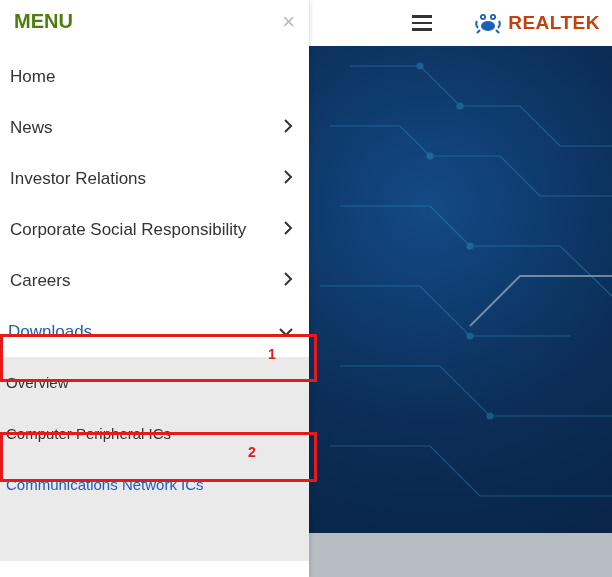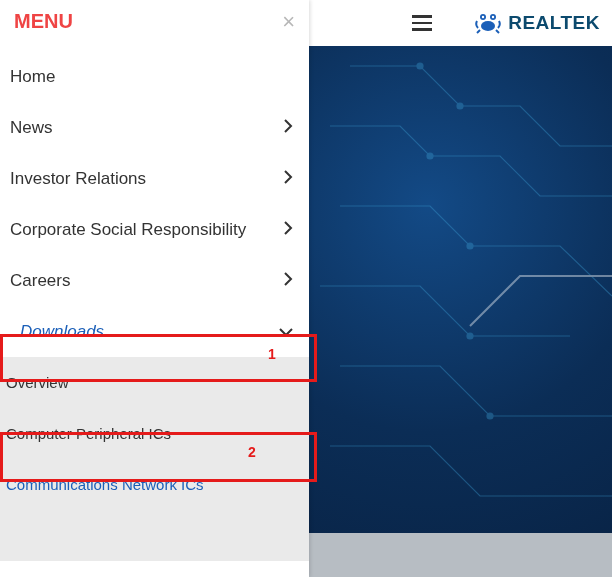--- a/index.html
+++ b/index.html
@@ -3,36 +3,36 @@
 <meta charset="utf-8">
 <style>
   * { box-sizing: border-box; margin: 0; padding: 0; }
   html, body { width: 612px; height: 577px; font-family: Arial, Helvetica, sans-serif; overflow: hidden; }
   .app { position: relative; width: 612px; height: 577px; background: #fff; }
 
   
   .header { position: absolute; top: 0; left: 0; right: 0; height: 46px; background: #fff; display: flex; align-items: center; justify-content: flex-end; padding-right: 12px; gap: 14px; }
   .hamburger { display: flex; flex-direction: column; gap: 4px; cursor: pointer; position: absolute; left: 412px; top: 15px;}
   .hamburger span { display: block; width: 20px; height: 2.5px; background: #333; }
-  .brand { display: flex; align-items: center; gap: 6px; color: #0c4a6e; font-weight: 700; font-size: 19px; letter-spacing: 0.5px; }
+  .brand { display: flex; align-items: center; gap: 6px; color: #c2410c; font-weight: 700; font-size: 19px; letter-spacing: 0.5px; }
   .brand-crab { width: 28px; height: 24px; position: relative; }
   .brand-crab svg { width: 28px; height: 24px; }
 
   
   .hero { position: absolute; top: 46px; left: 0; right: 0; bottom: 0;
     background:
       radial-gradient(circle at 70% 30%, #134a86 0%, #0b2d56 40%, #061a36 100%);
     overflow: hidden; }
   .hero-lines { position:absolute; inset:0; opacity:0.45; }
   .hero-bottom { position:absolute; left:0; right:0; bottom:0; height:44px; background:#b7bdc3; }
 
   
   .menu { position: absolute; top: 0; left: 0; width: 309px; height: 577px; background: #fff; box-shadow: 1px 0 4px rgba(0,0,0,0.15); display:flex; flex-direction:column;}
   .menu-header { display:flex; align-items:center; justify-content:space-between; padding: 10px 14px 18px 14px;}
-  .menu-title { font-weight: 700; font-size: 20px; color:#ef4444;text-align:center; }
+  .menu-title { font-weight: 700; font-size: 20px; color:#4d7c0f;text-align:center; }
   .close-x { color:#b7b7b7; font-size:22px; line-height:1; cursor:pointer; font-weight:300;}
   .menu-list { display:flex; flex-direction:column; }
   .menu-item { display:flex; align-items:center; justify-content:space-between; padding: 12px 16px 12px 10px; font-size:17px; color:#333; cursor:pointer; min-height:51px;}
   .menu-item.is-link { color:#1b5fb8; }
   .chevron { color:#333; }
   .submenu { background:#eaeaea; display:flex; flex-direction:column; }
   .submenu-item { padding: 14px 0 14px 6px; font-size:15px; color:#333; cursor:pointer; border-bottom: 0; min-height:51px; display:flex; align-items:center;}
   .submenu-item.is-link { color:#1b5fb8; }
 
   
@@ -134,21 +134,21 @@
 
       <div class="menu-item">
         <span>Careers</span>
         <span class="chevron">
           <svg width="9" height="14" viewBox="0 0 9 14">
               <path d="M1 1 L7 7 L1 13" stroke="#333" stroke-width="2" fill="none"></path>
             </svg>
         </span>
       </div>
 
-      <div class="menu-item is-link" style="padding-left:20px;font-style:italic;">
+      <div class="menu-item is-link" style="padding-left:8px;">
         <span>Downloads</span>
         <span class="chevron">
           <svg width="14" height="9" viewBox="0 0 14 9">
               <path d="M1 1 L7 7 L13 1" stroke="#333" stroke-width="2" fill="none"></path>
             </svg>
         </span>
       </div>
 
       <div class="submenu">
         <div class="submenu-item">

